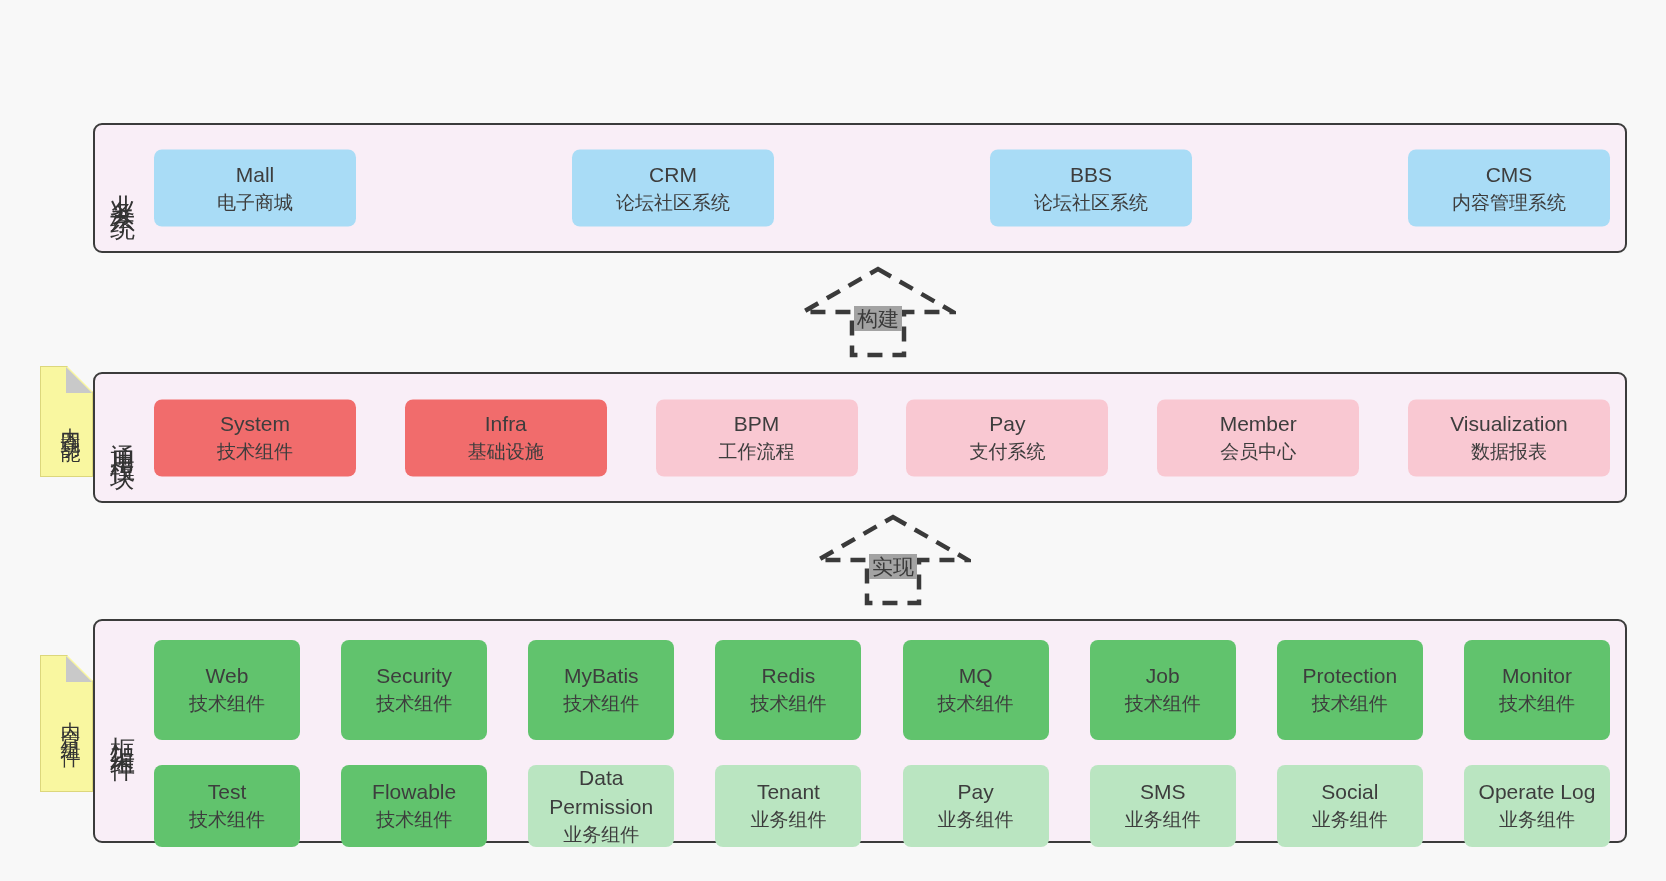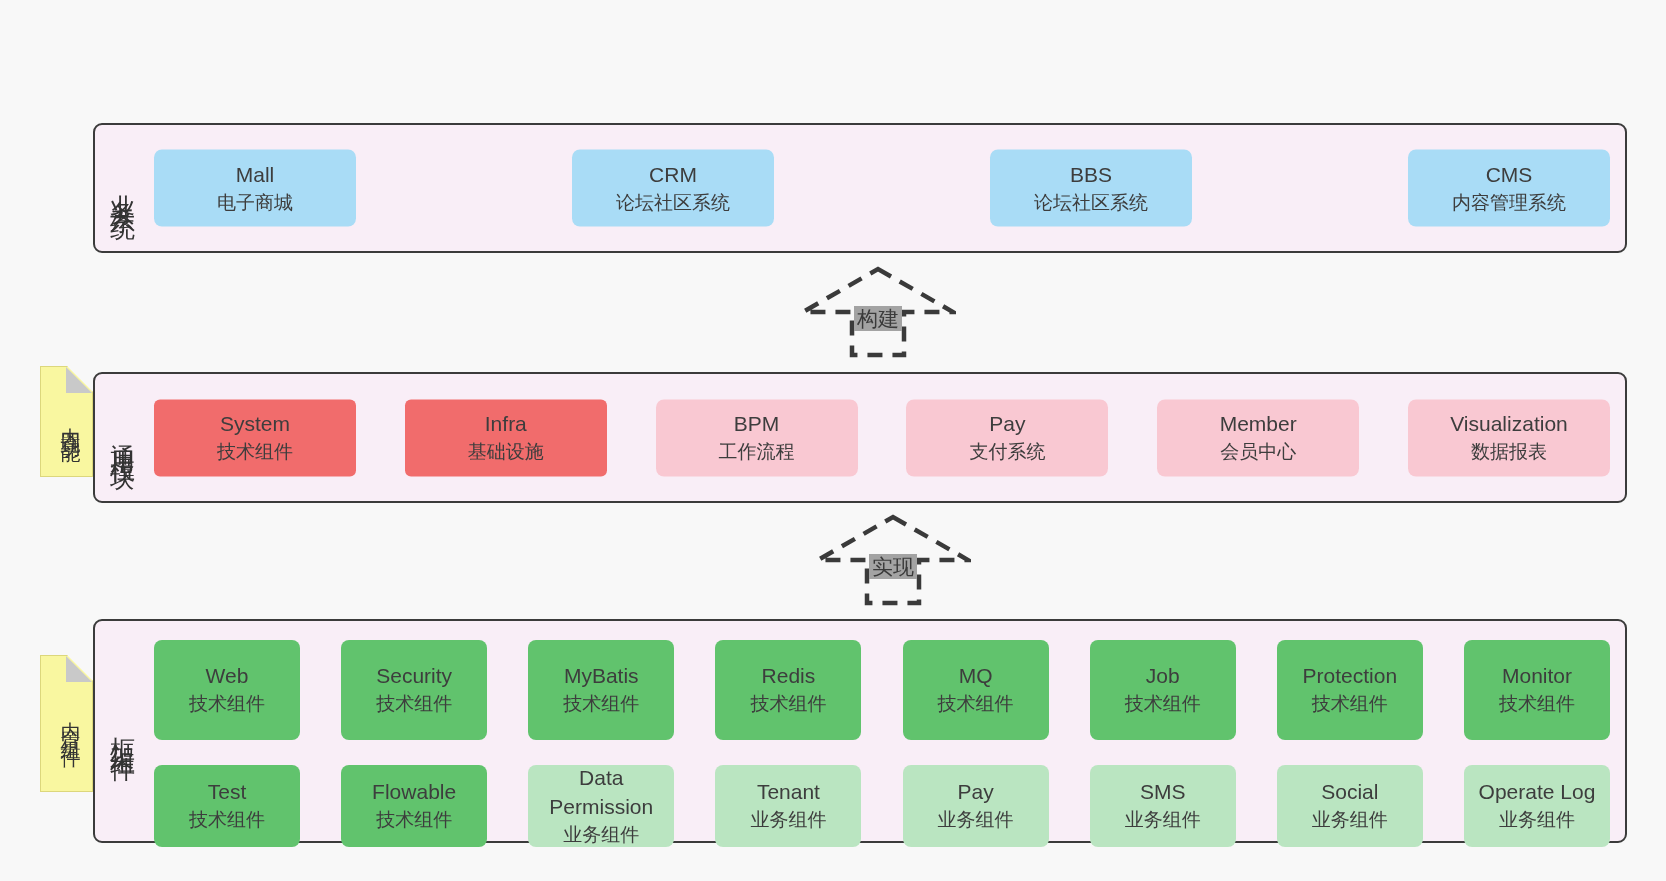--- a/index.html
+++ b/index.html
@@ -22,21 +22,21 @@
   .row{display:flex;justify-content:space-between;margin-bottom:25px;}
 
   .box{display:flex;flex-direction:column;align-items:center;justify-content:center;
        border-radius:8px;text-align:center;line-height:1.38;}
   .box .en{font-size:21px;}
   .box .zh{font-size:19px;}
   .b6{width:202px;height:77px;}
   .b8{width:146px;height:100px;}
   .row-2 .b8{height:82px;}
   .blue{background:#a9dcf6;}
-  .red{background:#f16c6c;border-radius:6px;}
+  .red{background:#f16c6c;}
   .pink{background:#f9c8d2;text-align:right;}
   .gdark{background:#61c36d;}
   .glight{background:#bae5c1;}
 
   .sticky{position:absolute;left:40px;width:53px;background:#f9f7a0;
           border:1px solid #dcd77c;box-sizing:border-box;z-index:1;
           clip-path:polygon(0 0, calc(100% - 26px) 0, 100% 26px, 100% 100%, 0 100%);
           display:flex;align-items:center;justify-content:center;}
   .sticky-1{top:366px;height:111px;}
   .sticky-2{top:655px;height:137px;}

